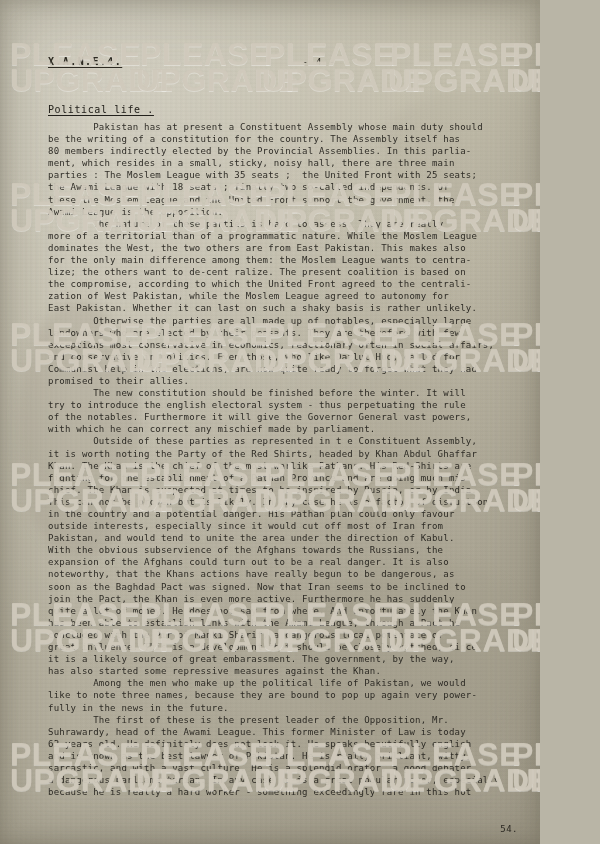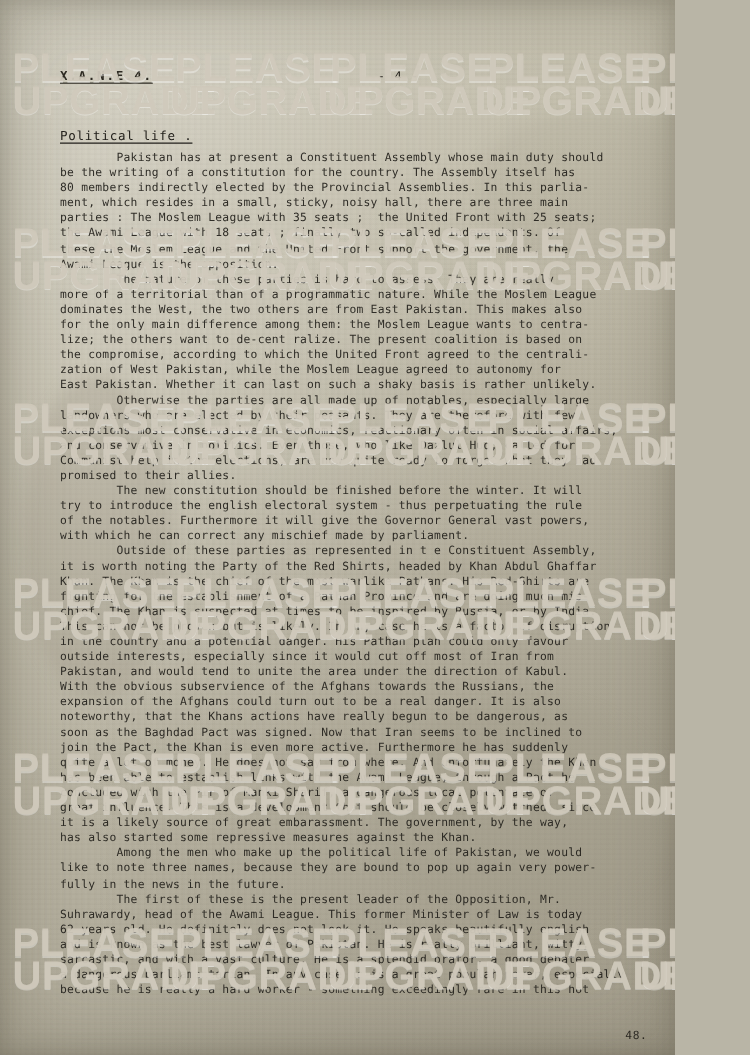--- a/index.html
+++ b/index.html
@@ -207,21 +207,21 @@
 like to note three names, because they are bound to pop up again very power-
 fully in the news in the future.
         The first of these is the present leader of the Opposition, Mr.
 Suhrawardy, head of the Awami League. This former Minister of Law is today
 62 years old. He definitely does not look it. He speaks beautifully english
 and is known as the best lawyer of Pakistan. He is really brilliant, witty,
 sarcastic, and with a vast culture. He is a splendid orator, a good debater
 a dangerous parliamentarian. In any case he is a great popular power, especially
 because he is really a hard worker - something exceedingly rare in this hot</div>
 
-  <div class="folio">48.</div>
+  <div class="folio">54.</div>
 
   <div class="grain"></div>
   <div class="edge-shade"></div>
 
   <div class="watermark-layer" id="wm-layer">
       <div class="wm wm-row1" style="left: 10px;">PLEASE</div>
       <div class="wm wm-row1" style="left: 140px;">PLEASE</div>
       <div class="wm wm-row1" style="left: 264px;">PLEASE</div>
       <div class="wm wm-row1" style="left: 390px;">PLEASE</div>
       <div class="wm wm-row1" style="left: 512px;">PLEASE</div>

